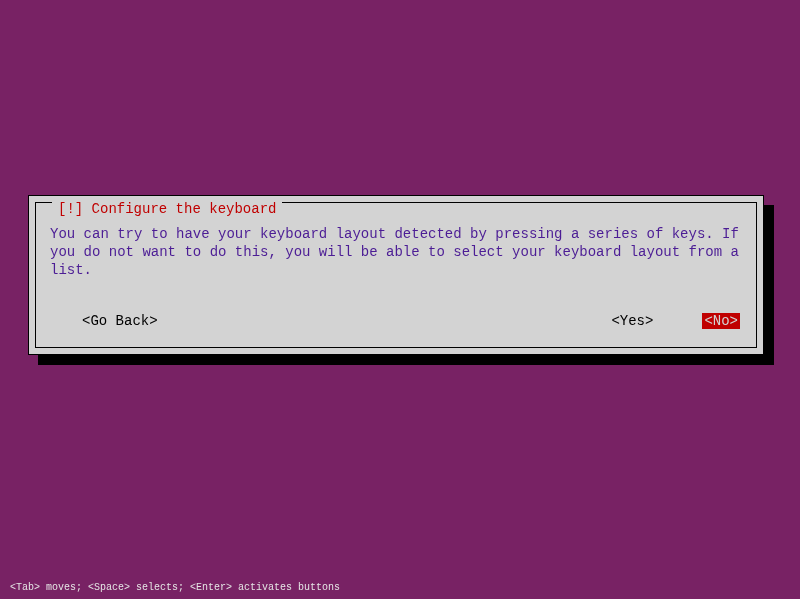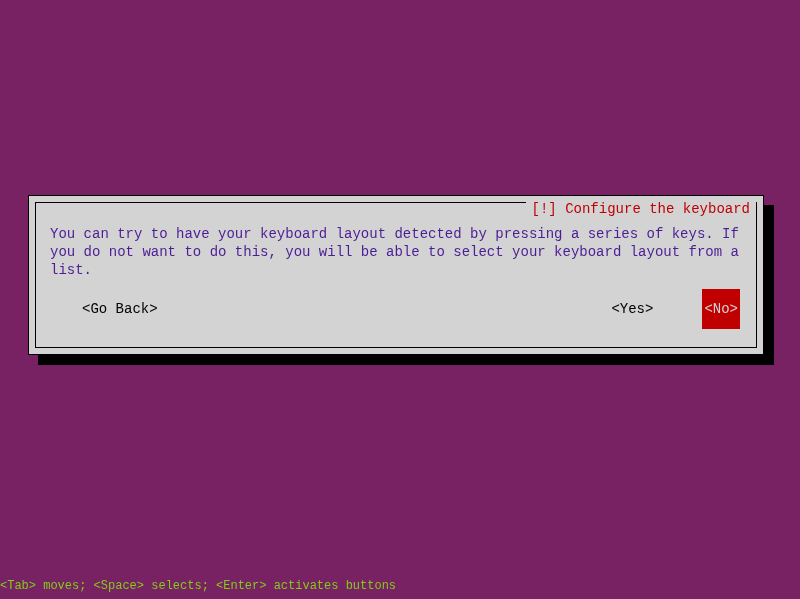--- a/index.html
+++ b/index.html
@@ -37,23 +37,23 @@
       position: absolute;
       top: 6px;
       left: 6px;
       right: 6px;
       bottom: 6px;
       border: 1px solid #000000;
     }
     .title-container {
       position: absolute;
       top: -2px;
-      left: 5px;
+      left: 16px;
       right: 0;
-      text-align: right;
+      text-align: left;
     }
     .title {
       display: inline-block;
       background-color: #d3d3d3;
       padding: 0 6px;
       color: #c00000;
       font-weight: normal;
     }
     .content {
       position: absolute;
@@ -84,29 +84,29 @@
     .spacer {
       flex: 1;
     }
     .yes-btn {
       color: #000000;
       margin-right: 49px;
     }
     .no-btn {
       background-color: #c00000;
       color: #d3d3d3;
-      padding: 12px 2px;
+      padding: 0 2px;
       margin-right: 2px;
     }
     .bottom-hint {
       position: absolute;
       bottom: 6px;
-      left: 0;
-      color: #84cc16;
-      font-size: 12px;
+      left: 10px;
+      color: #e5e5e5;
+      font-size: 10px;
     }
   </style>
 </head>
 <body>
 
 <div class="shadow"></div>
 
 <div class="dialog">
   <div class="inner-border">
     <div class="title-container">

